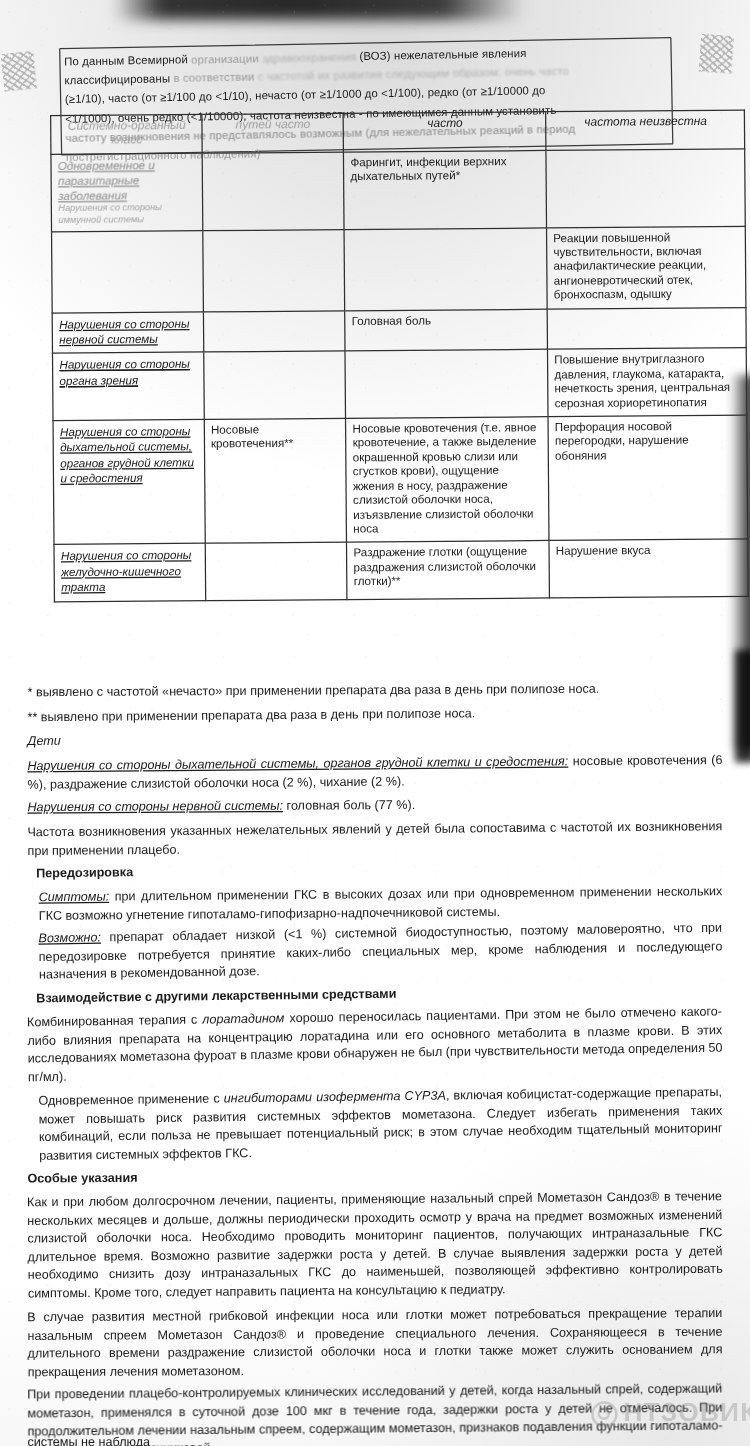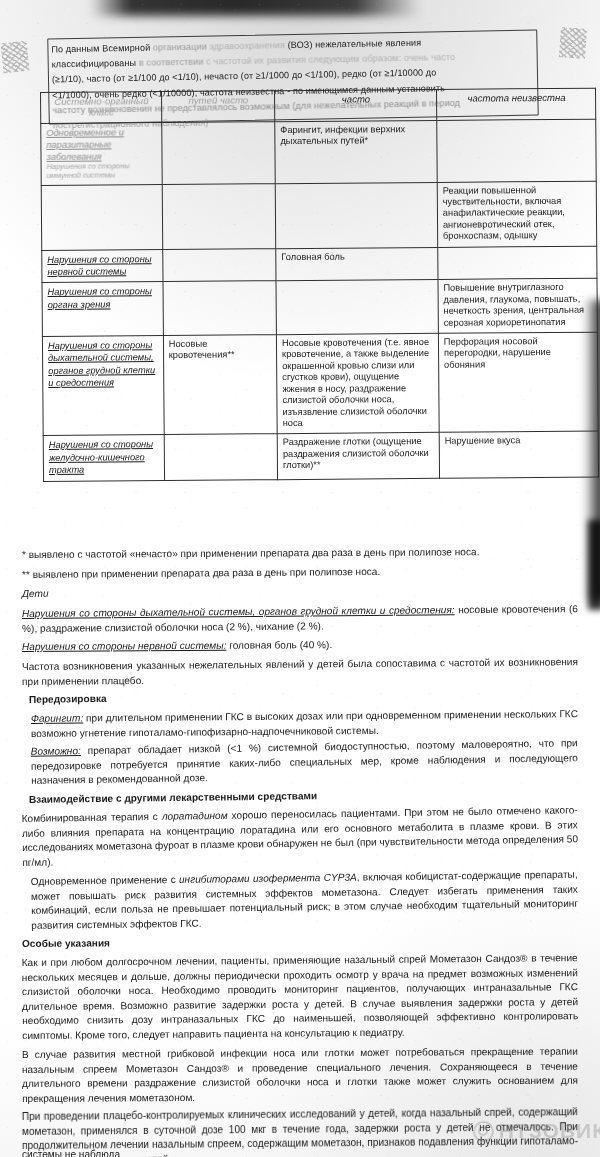--- a/index.html
+++ b/index.html
@@ -81,21 +81,21 @@
   .col-a{width:118px;}
   .col-b{width:110px;}
   .col-c{width:168px;}
   .col-d{width:160px;}
   .soc{font-style:italic;text-decoration:underline;line-height:12.2px;}
   .ghost{color:#a3a3a3;filter:blur(.55px);font-size:7.4px;line-height:8.6px;font-style:italic;}
   .ghost-strong{color:#8d8d8d;filter:blur(.35px);}
   .hdr-ghost{color:#9e9e9e;filter:blur(.6px);font-style:italic;}
   td.blank{}
   .r-nerve td,.r-eye td{height:auto;}
-  .cell-tall{height:86px;}
+  .cell-tall{height:86px;text-decoration:underline;}
 
   
   #body{
     position:absolute;left:22px;top:548px;width:556px;
   }
   p.bt{
     margin:0 0 4.2px 0;
     font-size:10.1px;line-height:14.6px;
     text-align:justify;
   }
@@ -205,21 +205,21 @@
         <td class="col-a"><span class="soc">Нарушения со стороны нервной системы</span></td>
         <td class="col-b blank"></td>
         <td class="col-c">Головная боль</td>
         <td class="col-d blank"></td>
       </tr>
 
       <tr class="r-eye">
         <td class="col-a cell-tall"><span class="soc">Нарушения со стороны органа зрения</span></td>
         <td class="col-b blank"></td>
         <td class="col-c blank"></td>
-        <td class="col-d">Повышение внутриглазного давления, глаукома, повышать, нечеткость зрения, центральная серозная хориоретинопатия</td>
+        <td class="col-d">Повышение внутриглазного давления, глаукома, катаракта, нечеткость зрения, центральная серозная хориоретинопатия</td>
       </tr>
 
       <tr>
         <td class="col-a"><span class="soc">Нарушения со стороны дыхательной системы, органов грудной клетки и средостения</span></td>
         <td class="col-b">Носовые кровотечения**</td>
         <td class="col-c">Носовые кровотечения (т.е. явное кровотечение, а также выделение окрашенной кровью слизи или сгустков крови), ощущение жжения в носу, раздражение слизистой оболочки носа, изъязвление слизистой оболочки носа</td>
         <td class="col-d">Перфорация носовой перегородки, нарушение обоняния</td>
       </tr>
 
       <tr>
@@ -232,25 +232,25 @@
       </table>
   </div>
 
   <div id="body">
 
     <p class="bt note hang sk3">* выявлено с частотой «нечасто» при применении препарата два раза в день при полипозе носа.</p>
     <p class="bt note hang sk1">** выявлено при применении препарата два раза в день при полипозе носа.</p>
 
     <p class="bt note it sk3">Дети</p>
     <p class="bt sk1"><span class="itu">Нарушения со стороны дыхательной системы, органов грудной клетки и средостения:</span><span> носовые кровотечения (6 %), раздражение слизистой оболочки носа (2 %), чихание (2 %).</span></p>
-    <p class="bt note sk3"><span class="itu">Нарушения со стороны нервной системы:</span><span> головная боль (40 %).</span></p>
+    <p class="bt note sk3"><span class="itu">Нарушения со стороны нервной системы:</span><span> головная боль (77 %).</span></p>
     <p class="bt sk1">Частота возникновения указанных нежелательных явлений у детей была сопоставима с частотой их возникновения при применении плацебо.</p>
 
     <p class="bt h-sec ind sk2">Передозировка</p>
-    <p class="bt indent sk1"><span class="itu">Фарингит:</span><span> при длительном применении ГКС в высоких дозах или при одновременном применении нескольких ГКС возможно угнетение гипоталамо-гипофизарно-надпочечниковой системы.</span></p>
+    <p class="bt indent sk1"><span class="itu">Симптомы:</span><span> при длительном применении ГКС в высоких дозах или при одновременном применении нескольких ГКС возможно угнетение гипоталамо-гипофизарно-надпочечниковой системы.</span></p>
     <p class="bt indent sk4"><span class="itu">Возможно:</span><span> препарат обладает низкой (&lt;1 %) системной биодоступностью, поэтому маловероятно, что при передозировке потребуется принятие каких-либо специальных мер, кроме наблюдения и последующего назначения в рекомендованной дозе.</span></p>
 
     <p class="bt h-sec ind sk2">Взаимодействие с другими лекарственными средствами</p>
     <p class="bt sk4"><span>Комбинированная терапия с </span><span class="it">лоратадином</span><span> хорошо переносилась пациентами. При этом не было отмечено какого-либо влияния препарата на концентрацию лоратадина или его основного метаболита в плазме крови. В этих исследованиях мометазона фуроат в плазме крови обнаружен не был (при чувствительности метода определения 50 пг/мл).</span></p>
     <p class="bt indent sk2"><span>Одновременное применение с </span><span class="it">ингибиторами изофермента CYP3A</span><span>, включая кобицистат-содержащие препараты, может повышать риск развития системных эффектов мометазона. Следует избегать применения таких комбинаций, если польза не превышает потенциальный риск; в этом случае необходим тщательный мониторинг развития системных эффектов ГКС.</span></p>
 
     <p class="bt h-sec sk3">Особые указания</p>
     <p class="bt sk1">Как и при любом долгосрочном лечении, пациенты, применяющие назальный спрей Мометазон Сандоз® в течение нескольких месяцев и дольше, должны периодически проходить осмотр у врача на предмет возможных изменений слизистой оболочки носа. Необходимо проводить мониторинг пациентов, получающих интраназальные ГКС длительное время. Возможно развитие задержки роста у детей. В случае выявления задержки роста у детей необходимо снизить дозу интраназальных ГКС до наименьшей, позволяющей эффективно контролировать симптомы. Кроме того, следует направить пациента на консультацию к педиатру.</p>
     <p class="bt sk3">В случае развития местной грибковой инфекции носа или глотки может потребоваться прекращение терапии назальным спреем Мометазон Сандоз® и проведение специального лечения. Сохраняющееся в течение длительного времени раздражение слизистой оболочки носа и глотки также может служить основанием для прекращения лечения мометазоном.</p>
     <p class="bt sk1 blur-lt">При проведении плацебо-контролируемых клинических исследований у детей, когда назальный спрей, содержащий мометазон, применялся в суточной дозе 100 мкг в течение года, задержки роста у детей не отмечалось. При продолжительном лечении назальным спреем, содержащим мометазон, признаков подавления функции гипоталамо-гипофизарно-надпочечниковой</p>

